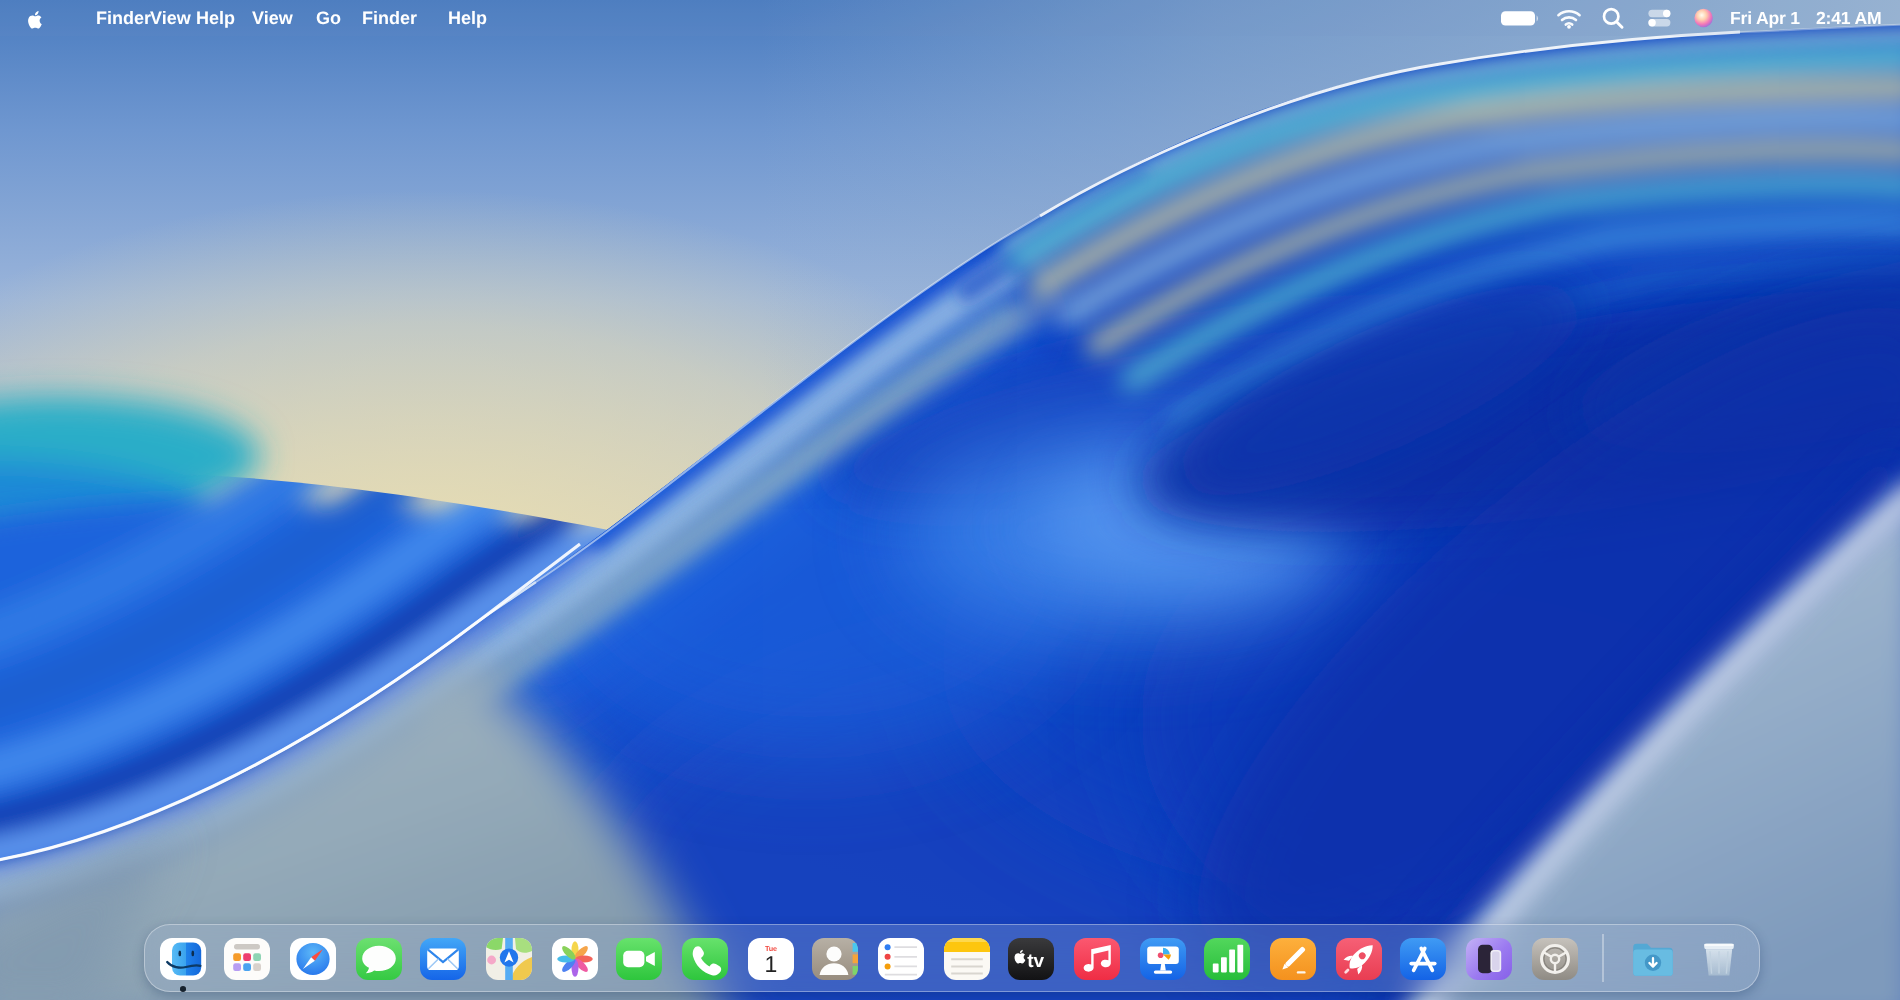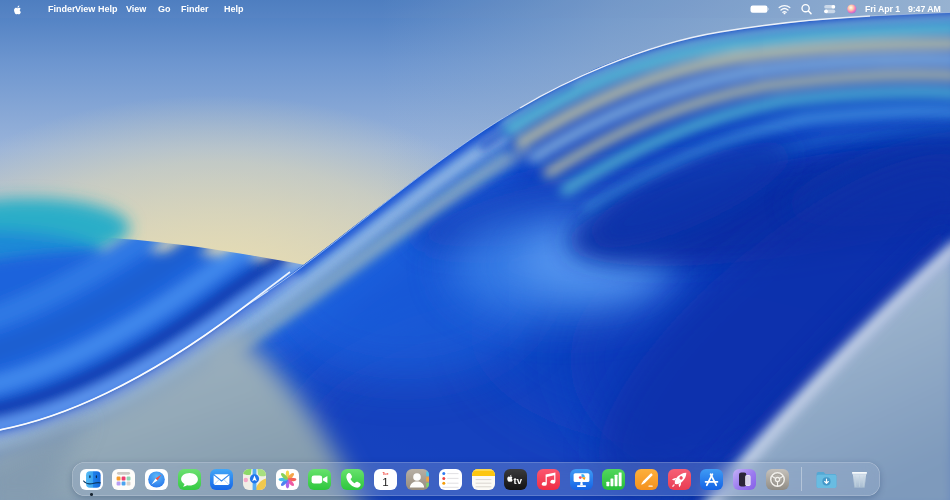--- a/index.html
+++ b/index.html
@@ -204,21 +204,21 @@
         <stop offset="0" stop-color="#fffdf0"></stop>
         <stop offset="0.3" stop-color="#ffcfae"></stop>
         <stop offset="0.58" stop-color="#f478b8"></stop>
         <stop offset="0.85" stop-color="#8f6ae0"></stop>
         <stop offset="1" stop-color="#4a86ec"></stop>
       </radialGradient>
     </defs>
     <circle cx="5.8" cy="9" r="4.6" fill="url(#siri)"></circle>
   </svg>
   <div class="mi" style="left:865px;font-size:8.8px;letter-spacing:-0.1px;">Fri Apr 1</div>
-  <div class="mi" style="left:908px;font-size:8.8px;letter-spacing:-0.1px;">9:47 AM</div>
+  <div class="mi" style="left:908px;font-size:8.8px;letter-spacing:-0.1px;">2:41 AM</div>
 </div>
 
 
 <div id="dock"></div>
 <div id="sep"></div>
 <div id="runDot"></div>
 
 <div class="tile" style="left:79.5px;background:#fff;">
 <svg width="23" height="21" viewBox="0 0 23 21">
   <defs>

